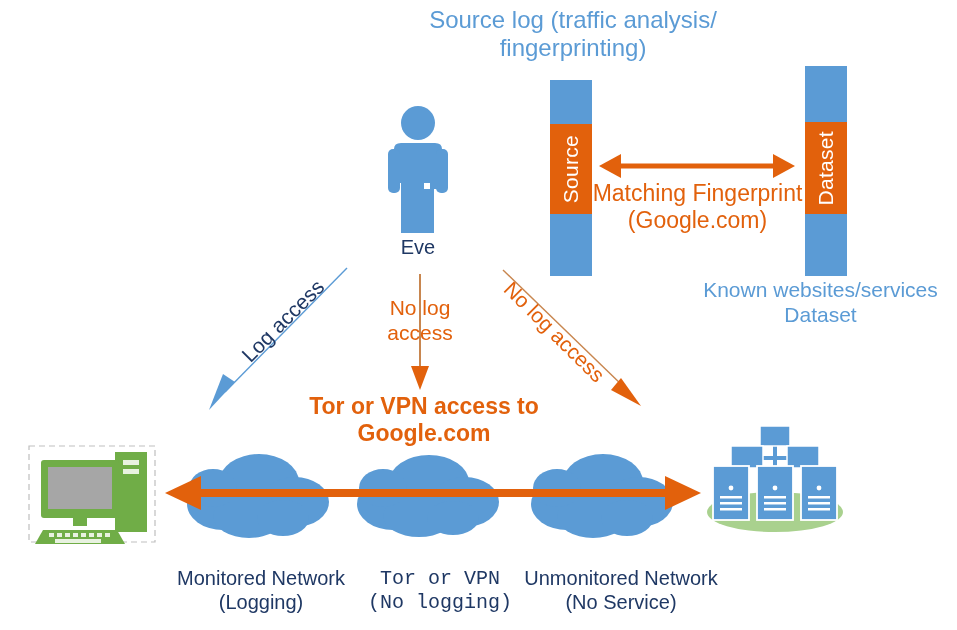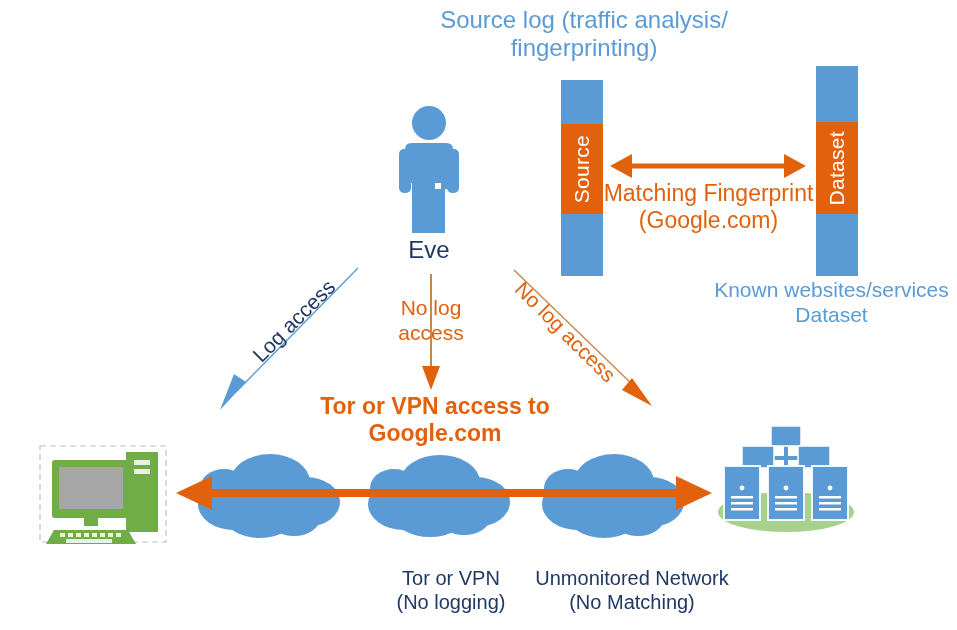--- a/index.html
+++ b/index.html
@@ -3,21 +3,21 @@
 <meta charset="utf-8">
 <style>
   html,body{margin:0;padding:0;}
   body{
     width:957px;height:630px;
     background:#ffffff;
     font-family:"Liberation Sans", sans-serif;
     overflow:hidden;
     position:relative;
   }
-  #stage{position:absolute;left:16px;top:0;width:896px;height:630px;}
+  #stage{position:absolute;left:5px;top:0;width:896px;height:630px;}
   .lbl{position:absolute;text-align:center;line-height:1.18;white-space:pre-line;}
   .lblue{color:#5b9bd5;}
   .navy{color:#1f3864;}
   .orange{color:#e2610c;}
   .bold{font-weight:bold;}
 
   
   .bar{position:absolute;background:#5b9bd5;}
   .barmid{position:absolute;background:#e2610c;color:#ffffff;
     display:flex;align-items:center;justify-content:center;}
@@ -68,21 +68,21 @@
 
   <svg style="position:absolute;left:375px;top:105px;" width="76" height="132" viewBox="0 0 76 132">
     <circle cx="38" cy="18" r="17" fill="#5b9bd5"></circle>
     <path d="M14 44 Q14 38 21 38 L55 38 Q62 38 62 44 L62 84 L50 84 L50 78 L44 78 L44 128 L33 128 L33 90 L31 90 L31 128 L21 128 L21 78 L15 78 L15 84 L14 84 Z" fill="#5b9bd5"></path>
     <rect x="8" y="44" width="12" height="44" rx="5" fill="#5b9bd5"></rect>
     <rect x="56" y="44" width="12" height="44" rx="5" fill="#5b9bd5"></rect>
     <rect x="22" y="84" width="13" height="44" fill="#5b9bd5"></rect>
     <rect x="41" y="84" width="13" height="44" fill="#5b9bd5"></rect>
   </svg>
 
-  <div class="lbl navy" style="left:373px;top:236px;width:80px;font-size:24px;">Eve</div>
+  <div class="lbl navy" style="left:373px;top:236px;width:80px;font-size:20px;">Eve</div>
 
   <svg style="position:absolute;left:198px;top:262px;" width="150" height="152" viewBox="0 0 150 152">
     <line x1="144" y1="6" x2="22" y2="130" stroke="#5b9bd5" stroke-width="1.4"></line>
     <polygon points="6,148 32,120 20,112" fill="#5b9bd5"></polygon>
   </svg>
   <div class="rot navy" style="left:232px;top:350px;transform:rotate(-45deg);font-size:21px;">Log access</div>
 
   <svg style="position:absolute;left:405px;top:274px;" width="20" height="118" viewBox="0 0 20 118">
     <line x1="10" y1="0" x2="10" y2="96" stroke="#c8864f" stroke-width="2"></line>
     <polygon points="10,116 1,92 19,92" fill="#e2610c"></polygon>
@@ -185,18 +185,20 @@
         <rect x="103" y="88" width="22" height="2.5"></rect>
     </g>
   </svg>
 
   <svg style="position:absolute;left:158px;top:474px;" width="540" height="38" viewBox="0 0 540 38">
     <line x1="24" y1="19" x2="516" y2="19" stroke="#e2610c" stroke-width="8"></line>
     <polygon points="2,19 38,2 38,36" fill="#e2610c"></polygon>
     <polygon points="538,19 502,2 502,36" fill="#e2610c"></polygon>
   </svg>
 
-  <div class="lbl navy" style="left:355px;top:567px;width:160px;font-size:20px;">Tor or VPN
+  <div class="lbl navy" style="left:163px;top:567px;width:186px;font-size:20px;">Monitored Network
+(Logging)</div>
+  <div class="lbl navy" style="left:355px;top:567px;width:160px;font-size:20px;font-family:Liberation Mono, monospace;">Tor or VPN
 (No logging)</div>
   <div class="lbl navy" style="left:516px;top:567px;width:200px;font-size:20px;">Unmonitored Network
-(No Matching)</div>
+(No Service)</div>
 
 </div>
 
 </body></html>

